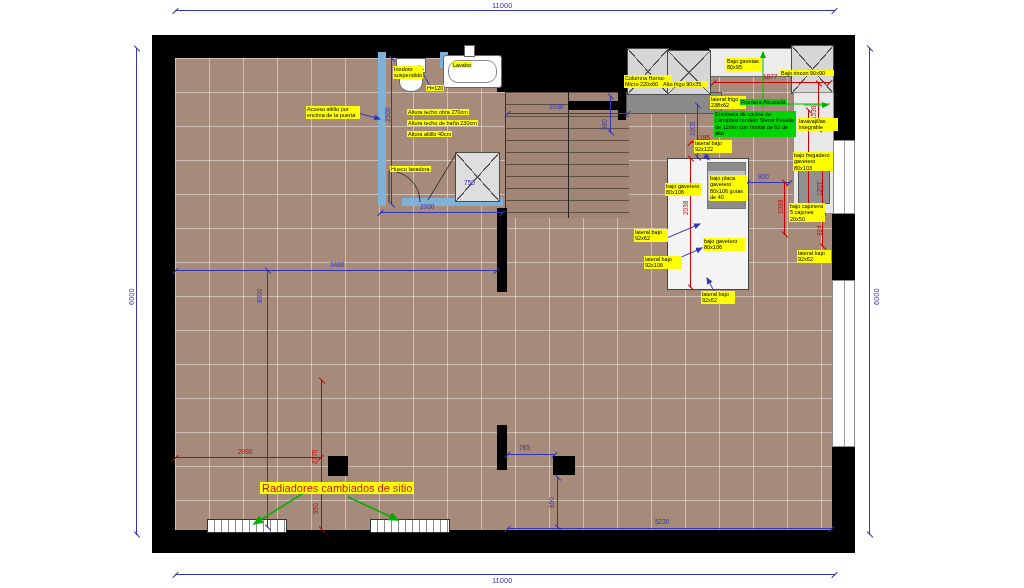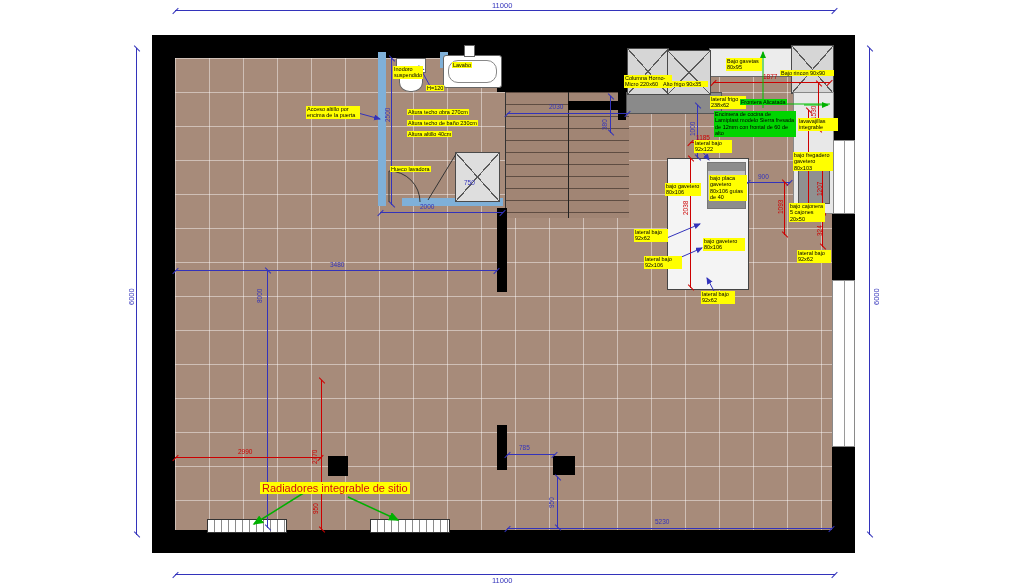--- a/index.html
+++ b/index.html
@@ -193,15 +193,15 @@
   <div class="yl" style="left:793px;top:152px;width:38px;">bajo fregadero gavetero 80x103</div>
   <div class="yl" style="left:789px;top:203px;width:34px;">bajo cajonera 5 cajones 20x50</div>
   <div class="yl" style="left:797px;top:250px;width:32px;">lateral bajo 92x62</div>
   <div class="yl" style="left:665px;top:183px;width:34px;">bajo gavetero 80x106</div>
   <div class="yl" style="left:709px;top:175px;width:36px;">bajo placa gavetero 80x106 guías de 40</div>
   <div class="yl" style="left:703px;top:238px;width:40px;">bajo gavetero 80x106</div>
   <div class="yl" style="left:634px;top:229px;width:32px;">lateral bajo 92x62</div>
   <div class="yl" style="left:644px;top:256px;width:36px;">lateral bajo 92x106</div>
   <div class="yl" style="left:701px;top:291px;width:32px;">lateral bajo 92x62</div>
 
-  <div class="radtext" style="left:260px;top:482px;">Radiadores integrable de sitio</div>
+  <div class="radtext" style="left:260px;top:482px;">Radiadores cambiados de sitio</div>
 
 </div>
 
 </body></html>

